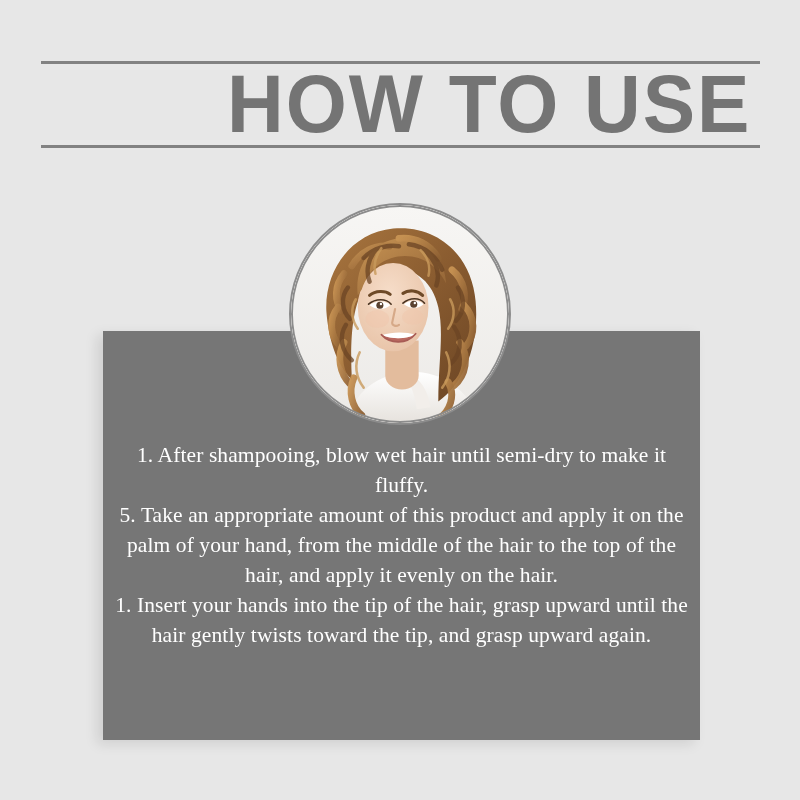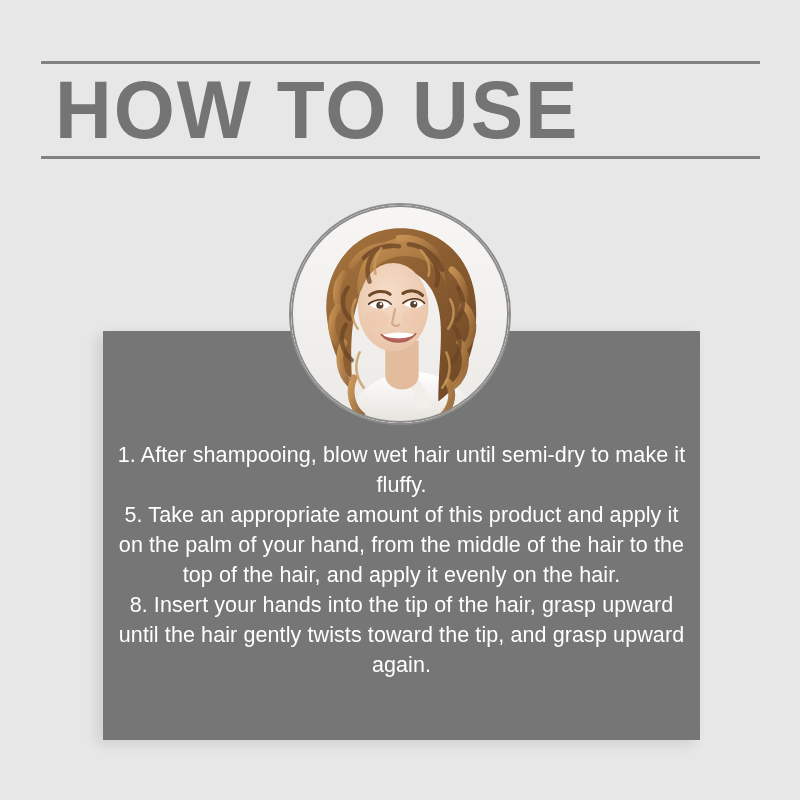--- a/index.html
+++ b/index.html
@@ -31,24 +31,24 @@
   }
   .rule {
     width: 100%;
     height: 3px;
     background: #828282;
   }
   .rule-top { margin: 0; }
   .rule-bottom { margin: 0; }
 
   .title-row {
-    height: 92px;
+    height: 81px;
     display: flex;
     align-items: center;
-    justify-content: flex-start;
+    justify-content: flex-end;
     padding-left: 6px;
   }
   .poster-title {
     font-family: "Liberation Sans", sans-serif;
     font-weight: bold;
     font-size: 81px;
     line-height: 81px;
     letter-spacing: 2px;
     color: #747474;
     white-space: nowrap;
@@ -68,21 +68,21 @@
   }
 
   
   .instructions {
     position: absolute;
     left: 103px;
     top: 440px;
     width: 597px;
     text-align: center;
     color: #ffffff;
-    font-family: Liberation Sans, sans-serif;
+    font-family: Liberation Serif, serif;
     font-size: 21.5px;
     line-height: 30px;
     font-weight: 400;
     letter-spacing: 0.1px;
   }
   .instructions p {
     margin: 0;
     padding: 0 12px;
   }
 
@@ -211,16 +211,16 @@
         </g>
       </g>
 
       <circle cx="111" cy="111" r="110" fill="none" stroke="#8c8c8c" stroke-width="2"></circle>
     </svg>
   </div>
 
   <div class="instructions">
     <p>1. After shampooing, blow wet hair until semi-dry to make it fluffy.</p>
     <p>5. Take an appropriate amount of this product and apply it on the palm of your hand, from the middle of the hair to the top of the hair, and apply it evenly on the hair.</p>
-    <p>8. Insert your hands into the tip of the hair, grasp upward until the hair gently twists toward the tip, and grasp upward again.</p>
+    <p>1. Insert your hands into the tip of the hair, grasp upward until the hair gently twists toward the tip, and grasp upward again.</p>
   </div>
 
 </div>
 
 </body></html>

